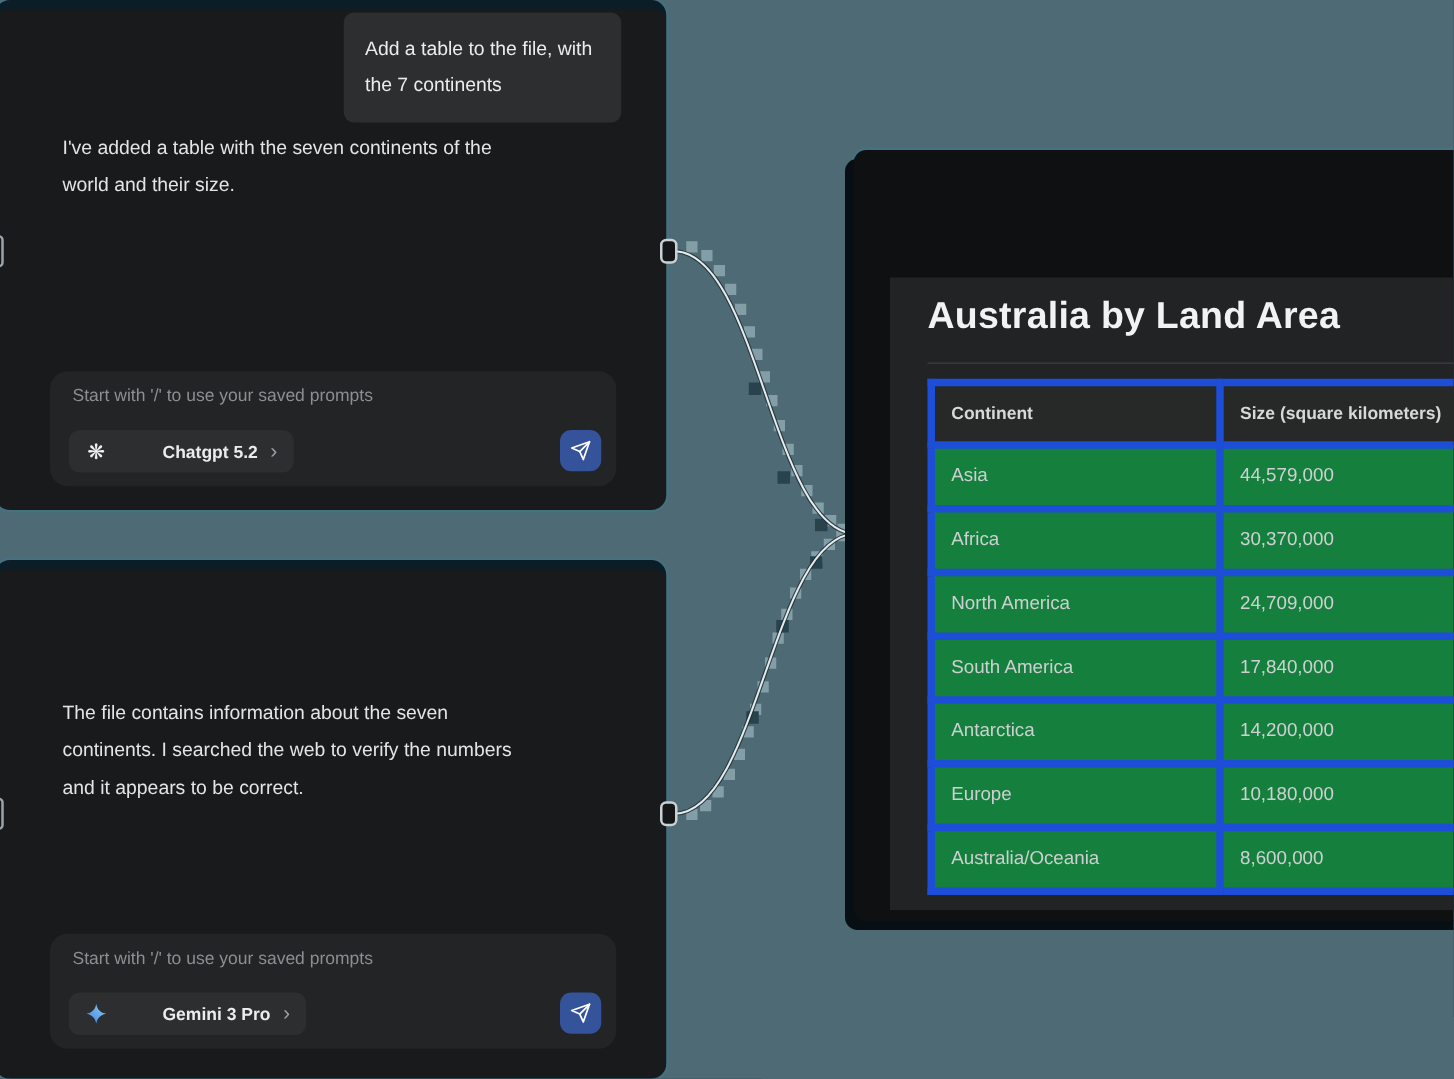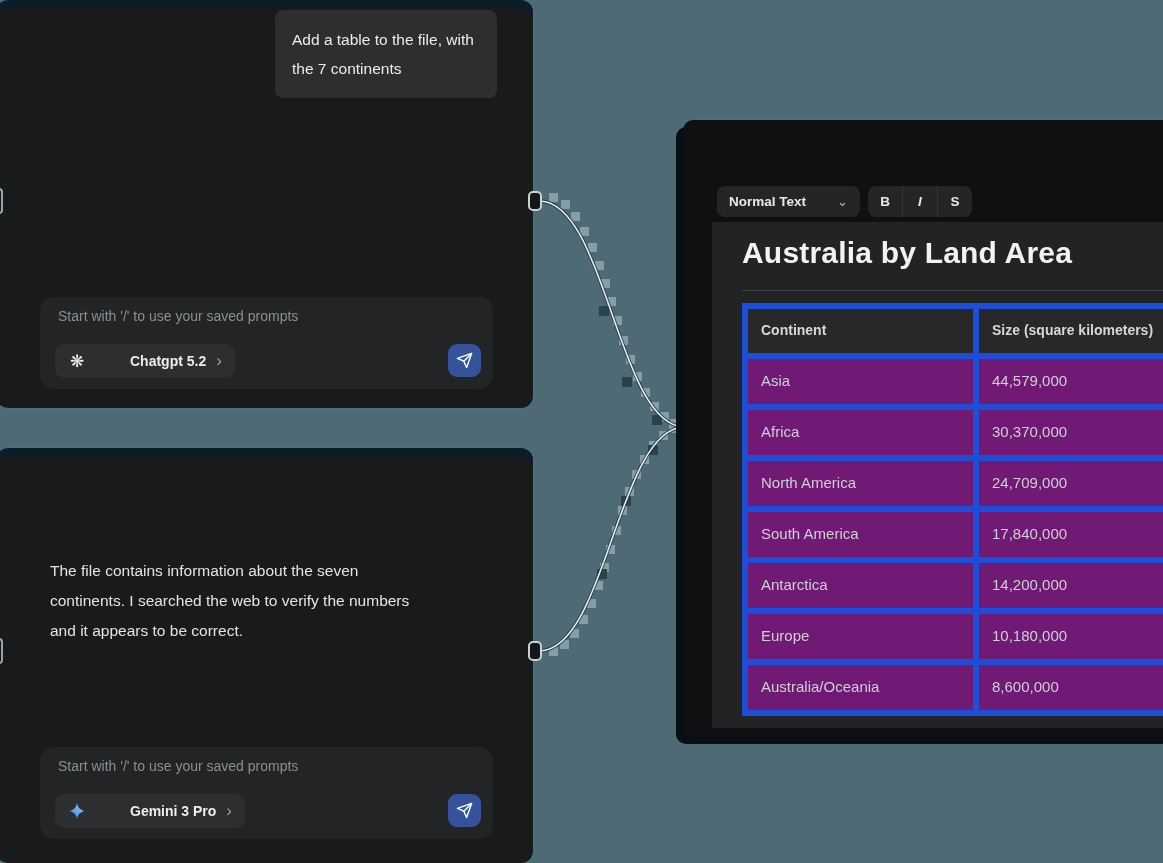--- a/index.html
+++ b/index.html
@@ -68,21 +68,21 @@
           background:#212324;}
   .doc-title{position:absolute;left:30px;top:14px;color:#f2f2f2;font-size:30px;font-weight:700;
           letter-spacing:.2px;white-space:nowrap;}
   .doc-divider{position:absolute;left:30px;top:68px;width:calc(100% - 30px);height:1px;
           background:#3c3f41;}
   .doc-table{position:absolute;left:30px;top:81px;width:461px;border-collapse:collapse;
           table-layout:fixed;}
   .doc-table th,.doc-table td{border:6px solid #1d4ed8;text-align:left;vertical-align:top;
           padding:13px 13px 15px 13px;box-sizing:border-box;}
   .doc-table th{background:#272929;color:#d6d8d9;font-size:14px;font-weight:700;height:49px;}
-  .doc-table td{background:#701a75;color:#cdd0d1;font-size:15px;height:48px;}
+  .doc-table td{background:#15803d;color:#cdd0d1;font-size:15px;height:48px;}
   .doc-table col.c1{width:231px;}
 </style>
 </head>
 <body>
 
 <div class="stage">
 
   <svg class="wires" width="1163" height="863">
     <g fill="#8ea8b0" opacity="0.85">
       <rect x="549" y="193" width="9" height="9"></rect>
@@ -131,20 +131,22 @@
       <path d="M540 201 C 606 203, 618 425, 684 427" stroke="#e7ebed" stroke-width="1.6"></path>
       <path d="M540 651 C 606 649, 618 429, 684 427" stroke="#1f3138" stroke-width="3.4" opacity="0.85"></path>
       <path d="M540 651 C 606 649, 618 429, 684 427" stroke="#e7ebed" stroke-width="1.6"></path>
     </g>
     <rect x="676" y="424" width="12" height="5" rx="2" fill="#dfe4e6"></rect>
   </svg>
 
   <div class="node chat-node" id="chat1">
     <div class="bubble">Add a table to the file, with
 the 7 continents</div>
+    <div class="reply">I've added a table with the seven continents of the
+world and their size.</div>
     <div class="composer">
       <input type="text" readonly="" placeholder="Start with '/' to use your saved prompts" style="">
       <div class="model-chip">
         <span class="m-icon">
             <span class="openai-glyph">❋</span>
           </span>
         <span class="m-label">Chatgpt 5.2</span>
         <span class="m-chevron">›</span>
       </div>
       <button class="send-btn">
@@ -184,31 +186,20 @@
           <path d="M22 2 L11 13"></path>
             <path d="M22 2 L15 22 L11 13 L2 9 Z"></path>
         </svg>
       </button>
     </div>
     <div class="port-out"></div>
     <div class="port-in"></div>
   </div>
 
   <div class="node" id="editor">
-    <div class="toolbar">
-      <div class="style-pill">
-        <span class="sp-label">Normal Text</span>
-        <span class="sp-chevron">⌄</span>
-      </div>
-      <div class="bis-group">
-        <div class="bis-btn">B</div>
-        <div class="bis-btn italic">I</div>
-        <div class="bis-btn">S</div>
-      </div>
-    </div>
     <div class="doc-panel">
       <div class="doc-title">Australia by Land Area</div>
       <div class="doc-divider"></div>
       <table class="doc-table">
         <colgroup>
             <col class="c1">
             <col>
           </colgroup>
         <thead>
             <tr id="doc-table-head">

